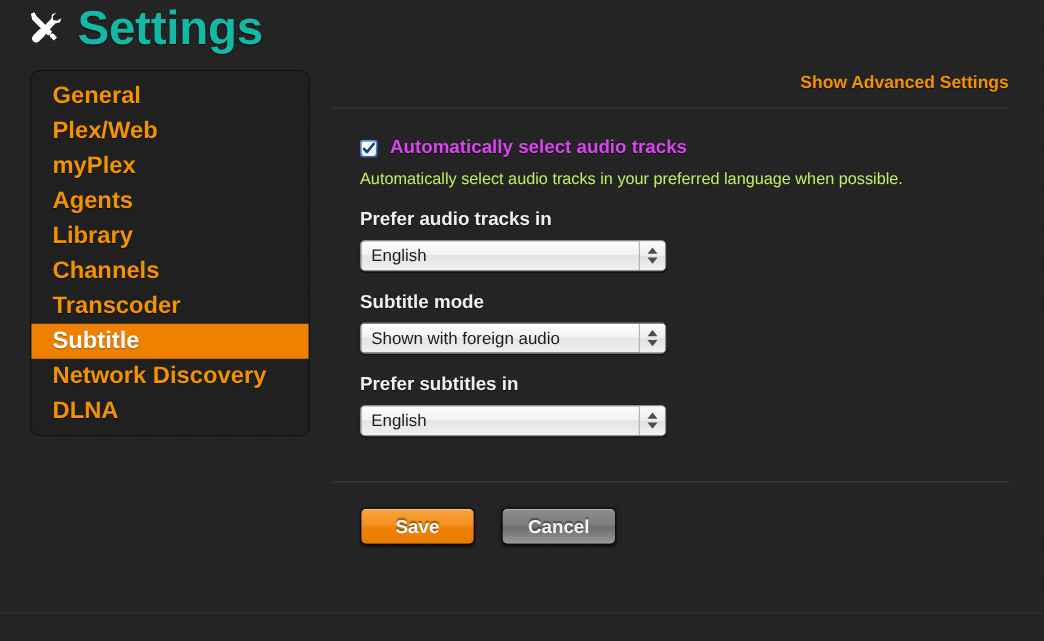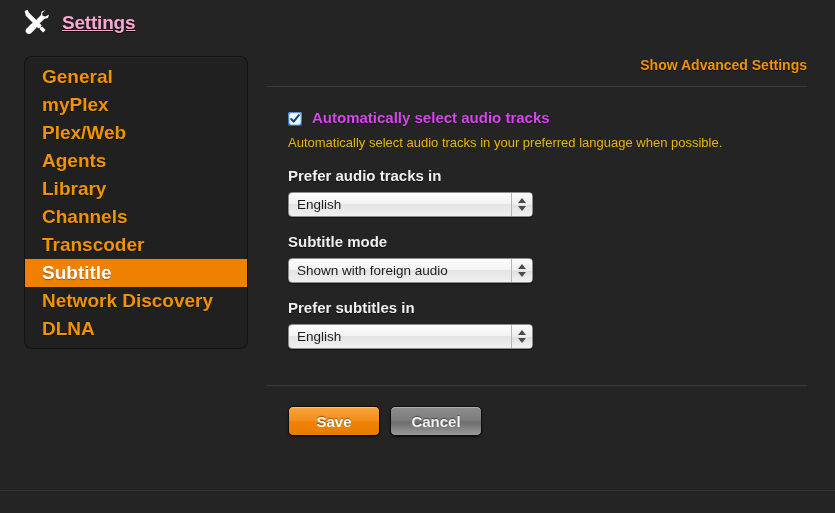--- a/index.html
+++ b/index.html
@@ -38,27 +38,26 @@
     align-items: center;
     padding-left: 20px;
   }
   .tools-icon {
     width: 30px; height: 30px;
     display: block;
     margin-right: 12px;
     margin-top: -2px;
   }
   .page-title {
-    font-size: 19px;
-    font-weight: bold;
-    color: #f9a8d4;
+    font-size: 38px;
+    font-weight: bold;
+    color: #14b8a6;
     letter-spacing: -0.2px;
     text-shadow: 0 1px 1px rgba(0,0,0,0.9);
     line-height: 30px;
-    text-decoration: underline;
   }
 
   
   .sidebar {
     position: absolute;
     left: 25px;
     top: 57px;
     width: 222px;
     height: 291px;
     background: #202020;
@@ -130,21 +129,21 @@
     font-size: 15px;
     font-weight: bold;
     color: #d946ef;
     line-height: 18px;
     cursor: pointer;
     text-shadow: 0 1px 0 rgba(0,0,0,0.7);
   }
   .help-text {
     padding-left: 22px;
     font-size: 13px;
-    color: #eab308;
+    color: #bef264;
     margin-top: 8px;
     line-height: 16px;
   }
   .field {
     padding-left: 22px;
     margin-top: 16px;
   }
   .field-label {
     font-size: 15px;
     font-weight: bold;
@@ -196,21 +195,21 @@
     border-left: 4px solid transparent;
     border-right: 4px solid transparent;
     border-top: 5px solid #4c4c4c;
   }
 
   .actions-divider {
     margin-top: 36px;
   }
   .actions {
     display: flex;
-    gap: 10px;
+    gap: 21px;
     padding-left: 22px;
     padding-top: 20px;
   }
   .btn {
     height: 30px;
     min-width: 92px;
     border-radius: 5px;
     border: 1px solid #0d0d0d;
     font-size: 15px;
     font-weight: bold;
@@ -264,22 +263,22 @@
         <path d="M5.0 4.2 L8.0 3.0 L9.6 6.0 L23.0 19.4 L21.0 23.5 L24.6 27.1 L27.3 24.4 L23.7 20.8 L19.6 22.8 L6.2 9.4 Z"></path>
 
         <path d="M26.8 3.3 L23.0 5.0 L22.4 8.6 L19.0 12.0 L14.8 16.2 L11.8 18.0 L7.0 22.8 C5.6 24.2 5.6 26.4 7.0 27.8 C8.4 29.2 10.6 29.2 12.0 27.8 L16.8 23.0 L18.6 20.0 L22.8 15.8 L26.2 12.4 L29.8 11.8 L31.0 8.0 L27.2 10.2 L24.2 9.6 L23.6 6.6 Z"></path>
       </g>
     </svg>
     <div class="page-title">Settings</div>
   </div>
 
   <div class="sidebar">
     <div class="nav-item">General</div>
+    <div class="nav-item">Plex/Web</div>
     <div class="nav-item">myPlex</div>
-    <div class="nav-item">Plex/Web</div>
     <div class="nav-item">Agents</div>
     <div class="nav-item">Library</div>
     <div class="nav-item">Channels</div>
     <div class="nav-item">Transcoder</div>
     <div class="nav-item active">Subtitle</div>
     <div class="nav-item">Network Discovery</div>
     <div class="nav-item">DLNA</div>
   </div>
 
   <div class="content">

